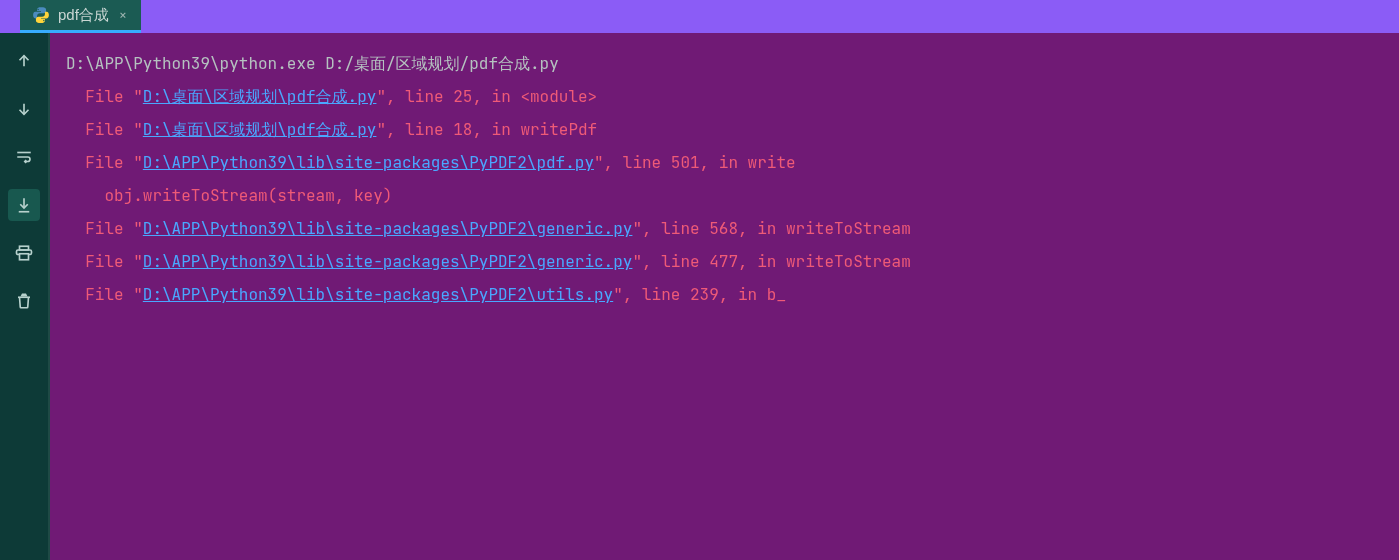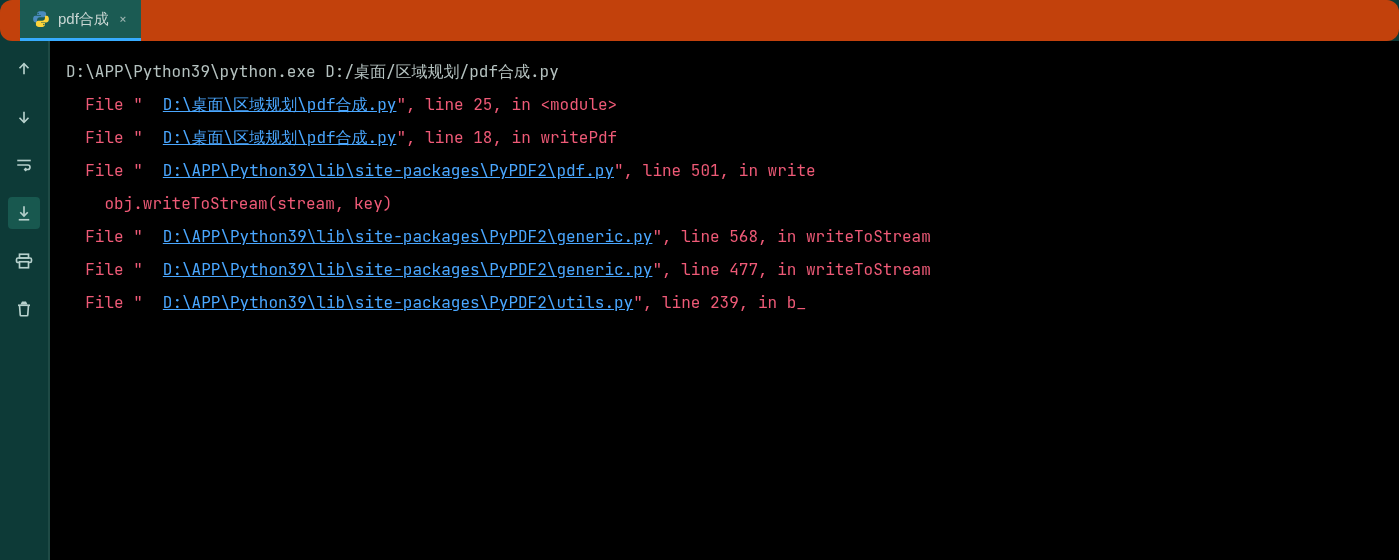--- a/index.html
+++ b/index.html
@@ -10,26 +10,25 @@
     font-family: "Consolas", "JetBrains Mono", "Menlo", monospace;
     background: #0d3a37;
   }
   .root {
     display: flex;
     flex-direction: column;
     width: 100%;
     height: 100%;
   }
   .tabbar {
-    height: 41px;
-    background: #c2410c;
+    height: 33px;
+    background: #8b5cf6;
     display: flex;
     align-items: stretch;
     padding-left: 20px;
-    border-radius: 12px;
   }
   .tab {
     display: flex;
     align-items: center;
     padding: 0 12px;
     gap: 8px;
     border-bottom: 3px solid #37acff;
     background: #1b5b53;
   }
   .py-icon {
@@ -75,21 +74,21 @@
     display: flex;
     align-items: center;
     justify-content: center;
     border-radius: 4px;
   }
   .gutter button.active {
     background: #18584f;
   }
   .console {
     flex: 1;
-    background: #000000;
+    background: #701a75;
     padding: 14px 0 14px 18px;
     overflow: auto;
     position: relative;
   }
   .console::before {
     content: "";
     position: absolute;
     left: 0; top: 0; bottom: 0;
     width: 2px;
     background: #1e4a45;
@@ -98,21 +97,20 @@
     font-size: 16px;
     line-height: 33px;
     white-space: pre;
     color: #b5c2c0;
   }
   .cmd { color: #b5c2c0; }
   .red { color: #ef5a77; }
   .link {
     color: #4aa7ff;
     text-decoration: underline;
-    margin-left: 20px;
   }
 </style>
 </head>
 <body>
 
 <div class="root">
   <div class="tabbar">
     <div class="tab">
       <span class="py-icon">
         <svg viewBox="0 0 32 32" width="18" height="18">

